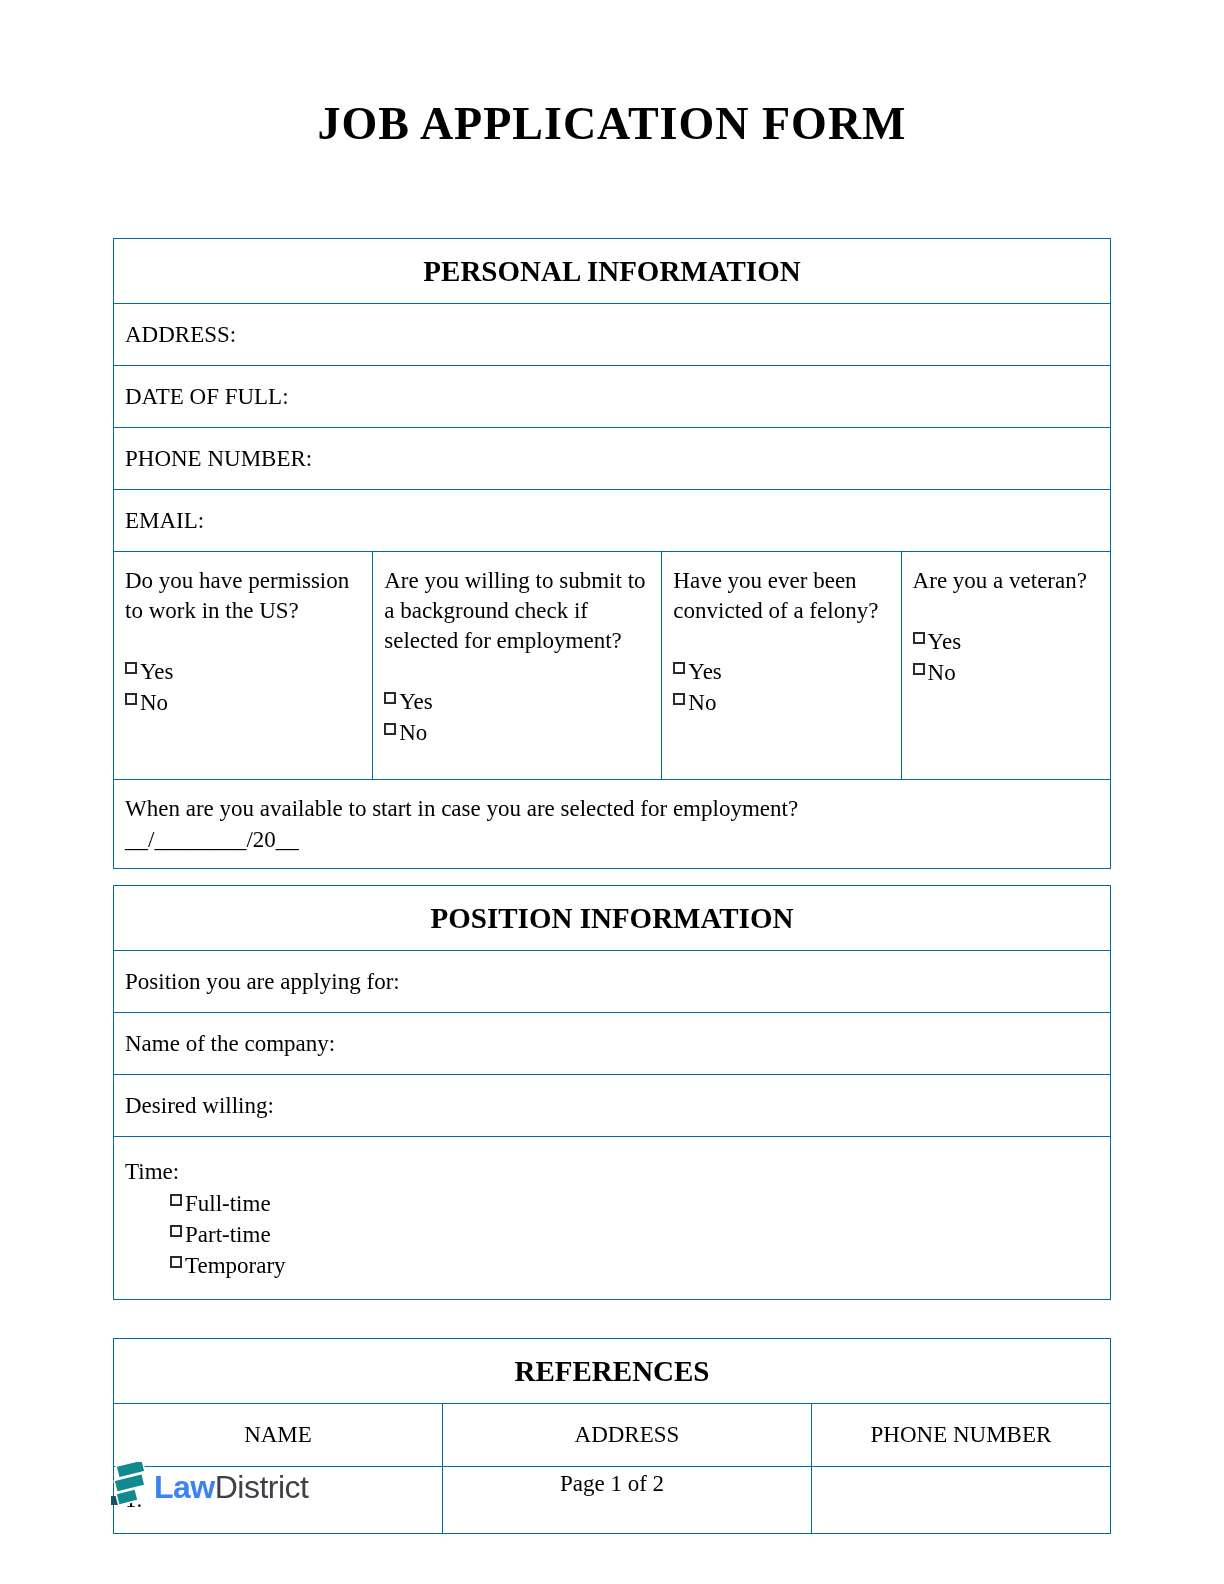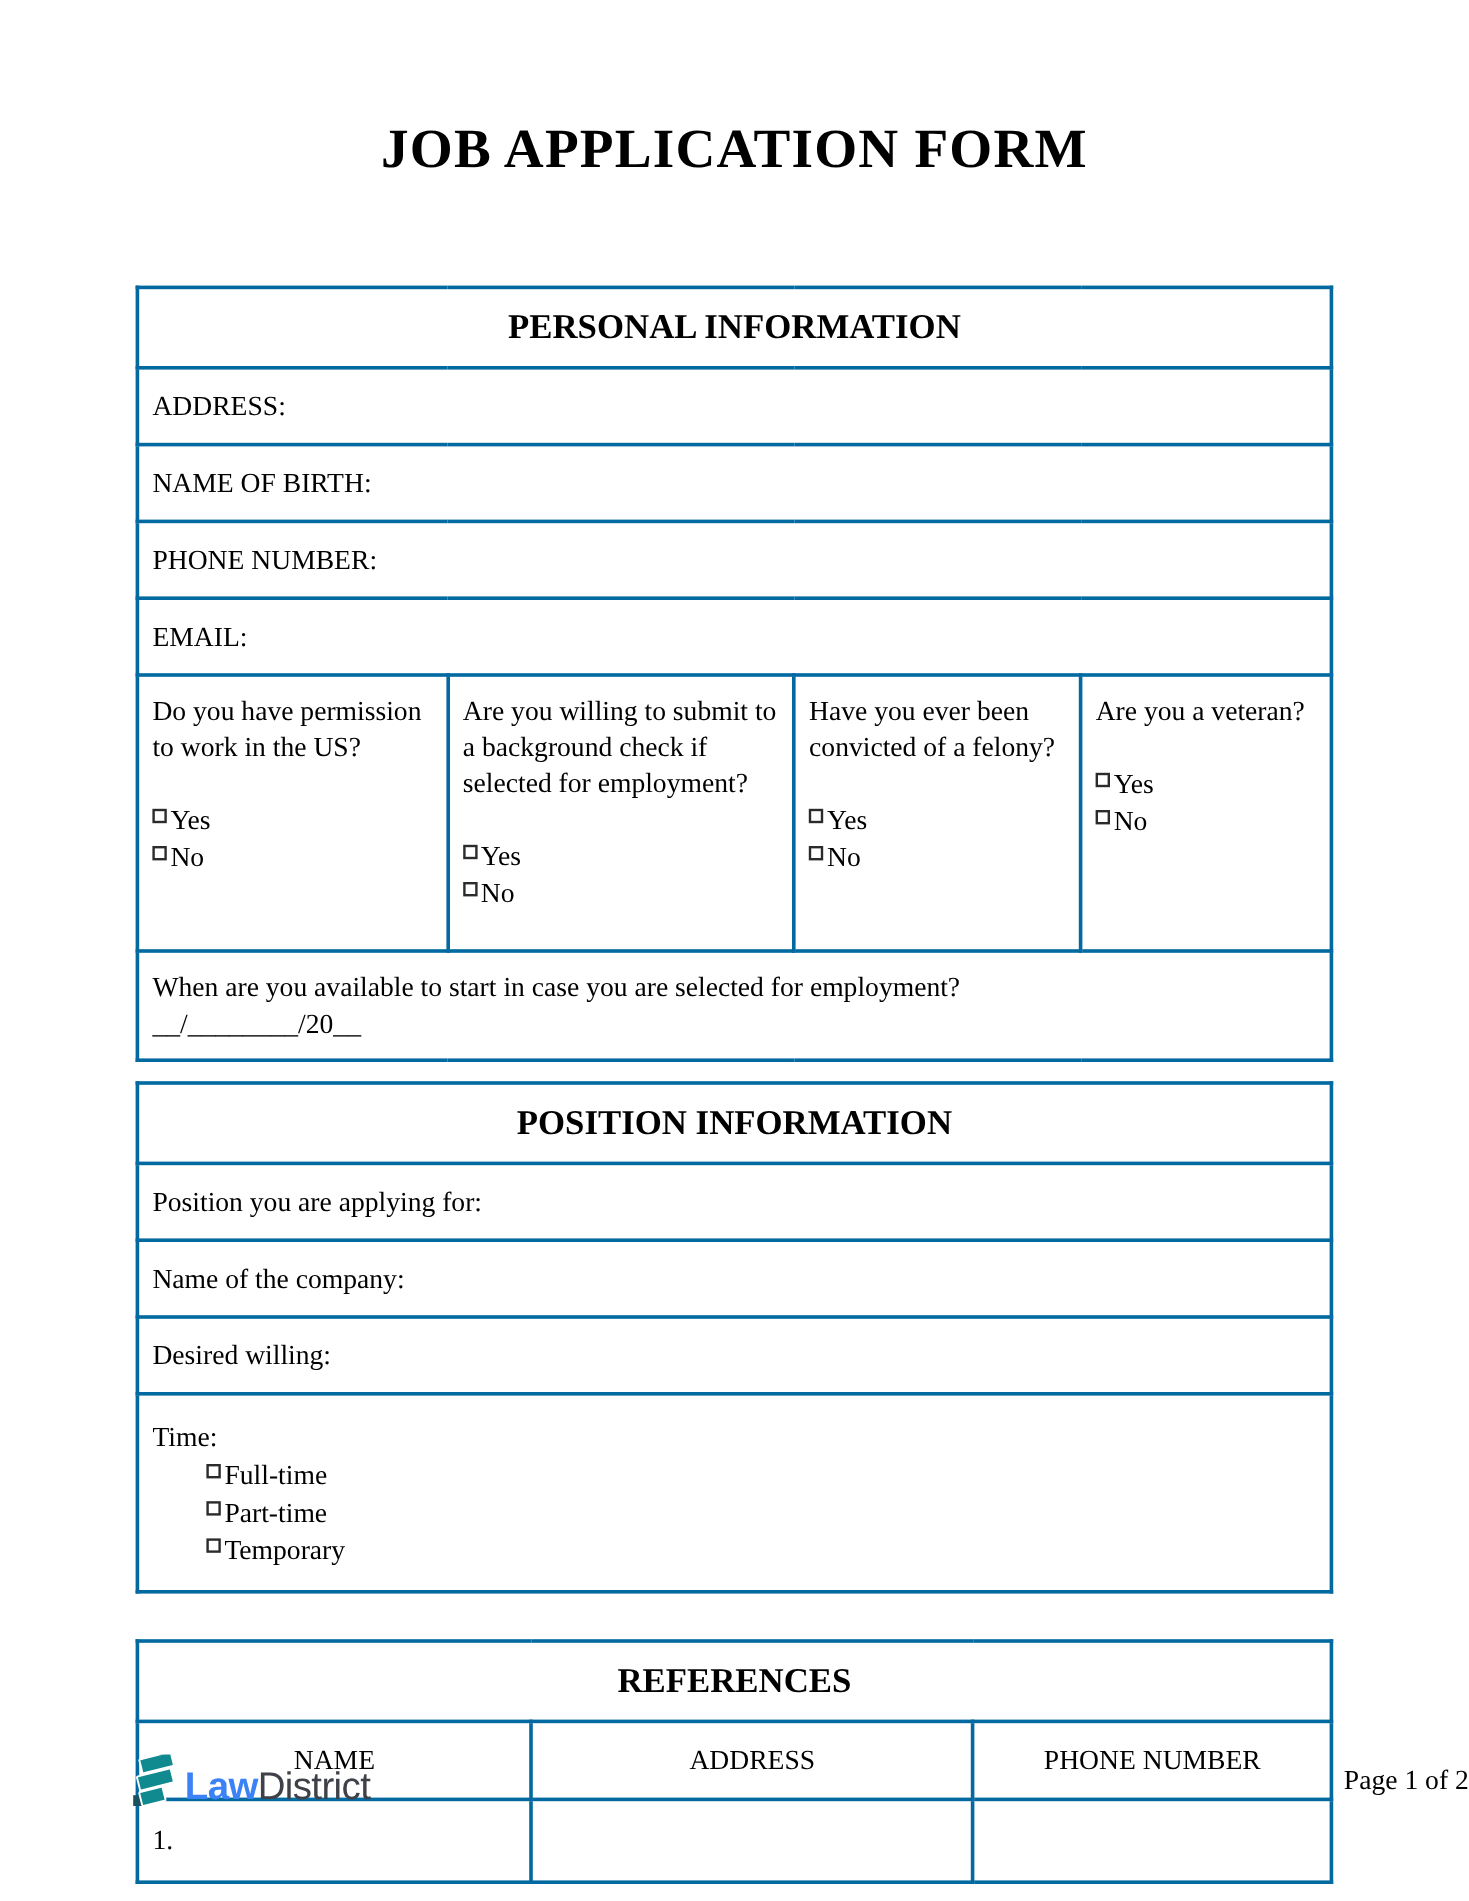--- a/index.html
+++ b/index.html
@@ -23,21 +23,21 @@
     width: 998px;
     margin: 0 auto;
   }
   table.form-table {
     width: 100%;
     border-collapse: collapse;
     table-layout: fixed;
     font-size: 23px;
   }
   table.form-table td {
-    border: 3px solid #0369a1;
+    border: 1px solid #0369a1;
     padding: 8px 11px;
     vertical-align: middle;
   }
   td.section-header {
     text-align: center;
     font-weight: bold;
     font-size: 29px;
     height: 48px;
     padding: 4px 10px;
   }
@@ -73,21 +73,21 @@
   }
   td.ref-cell { height: 50px; vertical-align: top; padding-top: 10px; }
   .footer {
     position: absolute;
     left: 0;
     top: 1462px;
     width: 1224px;
     height: 60px;
   }
   .page-number {
-    text-align: right;
+    text-align: center;
     font-size: 23px;
     padding-top: 9px;
   }
   .brand {
     position: absolute;
     left: 108px;
     top: 0;
     display: flex;
     align-items: center;
     font-family: "Liberation Sans", "DejaVu Sans", sans-serif;
@@ -111,21 +111,21 @@
         <col style="width:21%">
     </colgroup>
     <tbody>
         <tr>
       <td class="section-header" colspan="4">PERSONAL INFORMATION</td>
     </tr>
     <tr>
           <td class="field-row" colspan="4">ADDRESS:</td>
         </tr>
     <tr>
-          <td class="field-row" colspan="4">NAME OF BIRTH:</td>
+          <td class="field-row" colspan="4">DATE OF FULL:</td>
         </tr>
     <tr>
           <td class="field-row" colspan="4">PHONE NUMBER:</td>
         </tr>
     <tr>
           <td class="field-row" colspan="4">EMAIL:</td>
         </tr>
     <tr class="questions-row">
       <td>
         <div>Do you have permission to work in the US?</div>

